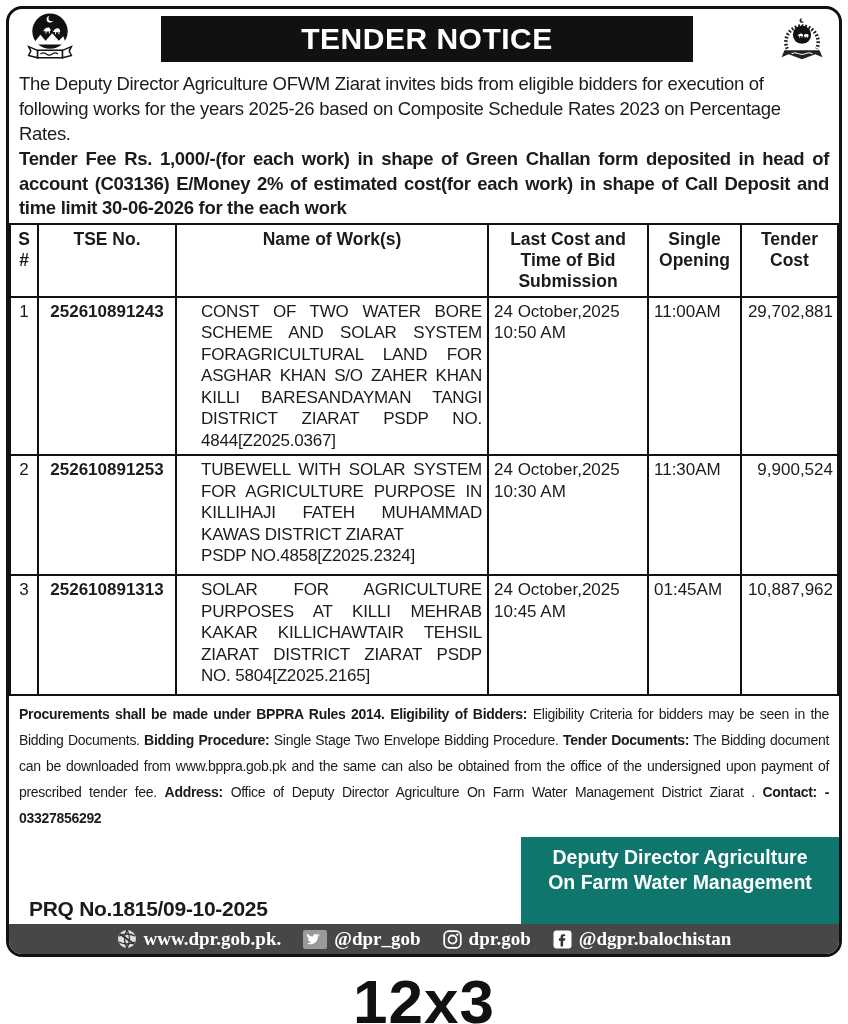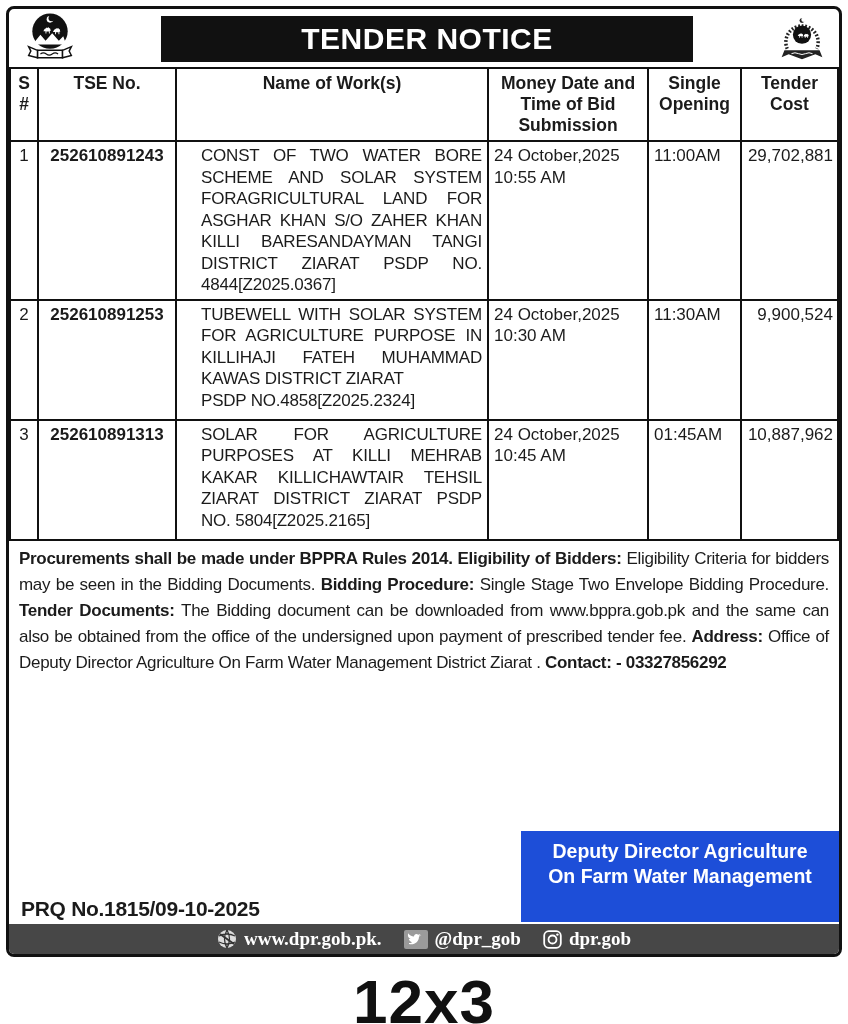--- a/index.html
+++ b/index.html
@@ -1,21 +1,21 @@
 <!DOCTYPE html>
 <html><head>
 <meta charset="utf-8">
 <style>
   * { margin:0; padding:0; box-sizing:border-box; }
   html,body { width:848px; height:1024px; background:#ffffff; font-family:"Liberation Sans", sans-serif; color:#1b1b1b; }
   .page { position:relative; width:848px; height:1024px; background:#fff; overflow:hidden; }
 
   .doc {
     position:absolute; left:6px; top:6px; width:836px; height:951px;
-    border:3px solid #111; border-radius:8px; background:#fff;
+    border:3px solid #111; border-radius:16px; background:#fff;
     display:flex; flex-direction:column; overflow:hidden;
   }
 
   
   .hdr { position:relative; height:58px; flex:0 0 auto; }
   .logo-left { position:absolute; left:8px; top:3px; }
   .logo-right { position:absolute; right:6px; top:6px; }
   .title-box {
     position:absolute; left:152px; top:7px; width:532px; height:46px;
     background:#111; color:#fff; display:flex; align-items:center; justify-content:center;
@@ -32,29 +32,29 @@
   th { font-size:17.5px; font-weight:bold; text-align:center; padding:4px 2px; line-height:21px; }
   td { font-size:17px; line-height:21.5px; padding:3px 5px; }
   .c-sno  { text-align:center; }
   .c-tse  { text-align:center; font-weight:bold; }
   .c-work { text-align:justify; white-space:pre-line; letter-spacing:-.2px;padding-left:24px; }
   .c-date { text-align:left; }
   .c-open { text-align:left; }
   .c-cost { text-align:right; padding-right:4px; }
 
   
-  .terms { padding:5px 10px 0 10px; font-size:17px; line-height:26px; letter-spacing:-.3px; text-align:justify; flex:0 0 auto; }
+  .terms { padding:5px 10px 0 10px; font-size:14px; line-height:26px; letter-spacing:-.3px; text-align:justify; flex:0 0 auto; }
   .terms .b { font-weight:bold; }
 
   
   .bottom { position:relative; flex:1 1 auto; }
-  .prq { position:absolute; left:12px; bottom:33px; font-size:21px; font-weight:bold; letter-spacing:-.3px; }
+  .prq { position:absolute; left:20px; bottom:33px; font-size:21px; font-weight:bold; letter-spacing:-.3px; }
   .sigbox {
-    position:absolute; right:0; bottom:32px; width:318px; min-height:91px;
-    background:#1d4ed8; color:#fff; text-align:center; font-weight:bold;
+    position:absolute; right:0; bottom:26px; width:318px; min-height:91px;
+    background:#0f766e; color:#fff; text-align:center; font-weight:bold;
     font-size:19.5px; line-height:25px; padding:8px 4px;
   }
   .footer {
     position:absolute; left:0; right:0; bottom:0; height:30px; background:#474747;
     display:flex; align-items:center; justify-content:center; gap:22px;
     color:#fff; font-family:"Liberation Serif", serif; font-weight:bold; font-size:19px;
   }
   .fitem { display:flex; align-items:center; gap:7px; }
 
   .size-label { position:absolute; left:0; right:0; top:966px; text-align:center; font-size:62px; font-weight:bold; letter-spacing:1px; color:#111; }
@@ -88,49 +88,51 @@
         <circle cx="31" cy="8" r="3.5" fill="#222"></circle>
         <circle cx="33" cy="6.8" r="3" fill="#fff"></circle>
         <circle cx="31" cy="28" r="13" fill="#111"></circle>
         <path d="M25 30 q1 -3 2.6 -3 q.8 -1.5 1.7 -.2 q.9 -1.3 1.7 0 q1.6 .2 1.6 3 l-1 0 0 2.6 -1 0 0 -2 -2.6 0 0 2 -1 0 0 -2.4 z" fill="#fff"></path>
         <path d="M33 30.5 q1 -3 2.6 -3 q.8 -1.5 1.7 -.2 q.9 -1.3 1.7 0 q1.6 .2 1.6 3 l-1 0 0 2.6 -1 0 0 -2 -2.6 0 0 2 -1 0 0 -2.4 z" fill="#fff"></path>
         <path d="M6 50 L56 50 L60 60 L50 56 L31 63 L12 56 L2 60 Z" fill="#222"></path>
         <path d="M16 55 q5 -2.5 10 0 q5 2.5 10 0 q5 -2.5 10 0" stroke="#fff" stroke-width="1.4" fill="none"></path>
       </svg>
     </div>
 
-
+    <div class="intro">The Deputy Director Agriculture OFWM Ziarat invites bids from eligible bidders for execution of following works for the years 2025-26 based on Composite Schedule Rates 2023 on Percentage Rates.</div>
+
+    <div class="fee">Tender Fee Rs. 1,000/-(for each work) in shape of Green Challan form deposited in head of account (C03136) E/Money 2% of estimated cost(for each work) in shape of Call Deposit and time limit 30-06-2026 for the each work</div>
 
     <table>
       <colgroup>
         <col style="width:28px">
           <col style="width:138px">
           <col style="width:312px">
         <col style="width:160px">
           <col style="width:93px">
           <col>
       </colgroup>
       <thead>
         <tr>
           <th>S #</th>
           <th>TSE No.</th>
           <th>Name of Work(s)</th>
-          <th>Money Date and Time of Bid Submission</th>
+          <th>Last Cost and Time of Bid Submission</th>
           <th>Single Opening</th>
           <th>Tender Cost</th>
         </tr>
       </thead>
       <tbody>
         <tr style="height:150px">
           <td class="c-sno">1</td>
           <td class="c-tse">252610891243</td>
           <td class="c-work">CONST OF TWO WATER BORE SCHEME AND SOLAR SYSTEM FORAGRICULTURAL LAND FOR ASGHAR KHAN S/O ZAHER KHAN KILLI BARESANDAYMAN TANGI DISTRICT ZIARAT PSDP NO. 4844[Z2025.0367]</td>
           <td class="c-date">
             <div>24 October,2025</div>
-            <div>10:55 AM</div>
+            <div>10:50 AM</div>
           </td>
           <td class="c-open">11:00AM</td>
           <td class="c-cost">29,702,881</td>
         </tr>
         <tr style="height:120px">
           <td class="c-sno">2</td>
           <td class="c-tse">252610891253</td>
           <td class="c-work">TUBEWELL WITH SOLAR SYSTEM FOR AGRICULTURE PURPOSE IN KILLIHAJI FATEH MUHAMMAD KAWAS DISTRICT ZIARAT
 PSDP NO.4858[Z2025.2324]</td>
           <td class="c-date">
@@ -181,18 +183,25 @@
           <span>@dpr_gob</span>
         </div>
         <div class="fitem">
           <svg width="19" height="19" viewBox="0 0 19 19">
             <rect x="1.2" y="1.2" width="16.6" height="16.6" rx="4.5" fill="none" stroke="#fff" stroke-width="1.8"></rect>
             <circle cx="9.5" cy="9.5" r="4" fill="none" stroke="#fff" stroke-width="1.8"></circle>
             <circle cx="14.4" cy="4.6" r="1.2" fill="#fff"></circle>
           </svg>
           <span>dpr.gob</span>
         </div>
+        <div class="fitem">
+          <svg width="19" height="19" viewBox="0 0 19 19">
+            <rect x="0.5" y="0.5" width="18" height="18" rx="3" fill="#fff"></rect>
+            <path d="M11.8 4.2 h-1.9 c-1.4 0 -2.3 .9 -2.3 2.4 v1.7 h-1.7 v2.4 h1.7 v5.8 h2.5 v-5.8 h1.9 l.3 -2.4 h-2.2 v-1.3 c0 -.6 .3 -.9 .9 -.9 h1.4 z" fill="#333"></path>
+          </svg>
+          <span>@dgpr.balochistan</span>
+        </div>
       </div>
     </div>
   </div>
 
   <div class="size-label">12x3</div>
 </div>
 
 </body></html>

